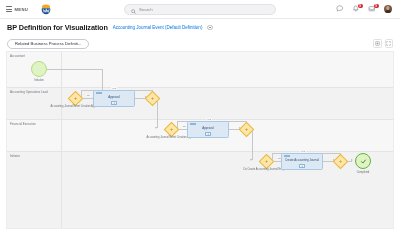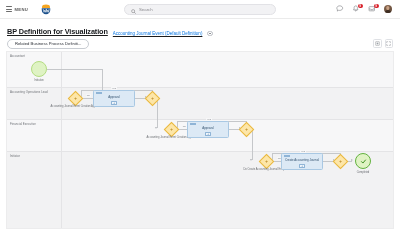--- a/index.html
+++ b/index.html
@@ -61,24 +61,23 @@
     border-radius:50% 50% 0 0; background:#3d2d22;
   }
   .avatar::before{
     content:""; position:absolute; left:50%; top:16%;
     transform:translateX(-50%); width:3.4px; height:3.4px;
     border-radius:50%; background:#c9a184;
   }
 
   
   .title-row {
-    height:17px; display:flex; align-items:flex-end;
+    height:17px; display:flex; align-items:center;
     padding:0 7px; gap:5px;
     background:#fff;
-    text-decoration:underline;
   }
   .page-title { font-size:7.3px; font-weight:700; color:#17191c; letter-spacing:-.1px; }
   .subject-link {
     font-size:4.5px; color:#0875e1; text-decoration:none; cursor:pointer;
   }
   .ra-icon {
     width:5.4px; height:5.4px; border-radius:50%;
     border:.8px solid #b9bcc2; display:flex;
     align-items:center; justify-content:center; cursor:pointer;
     flex:0 0 auto;

